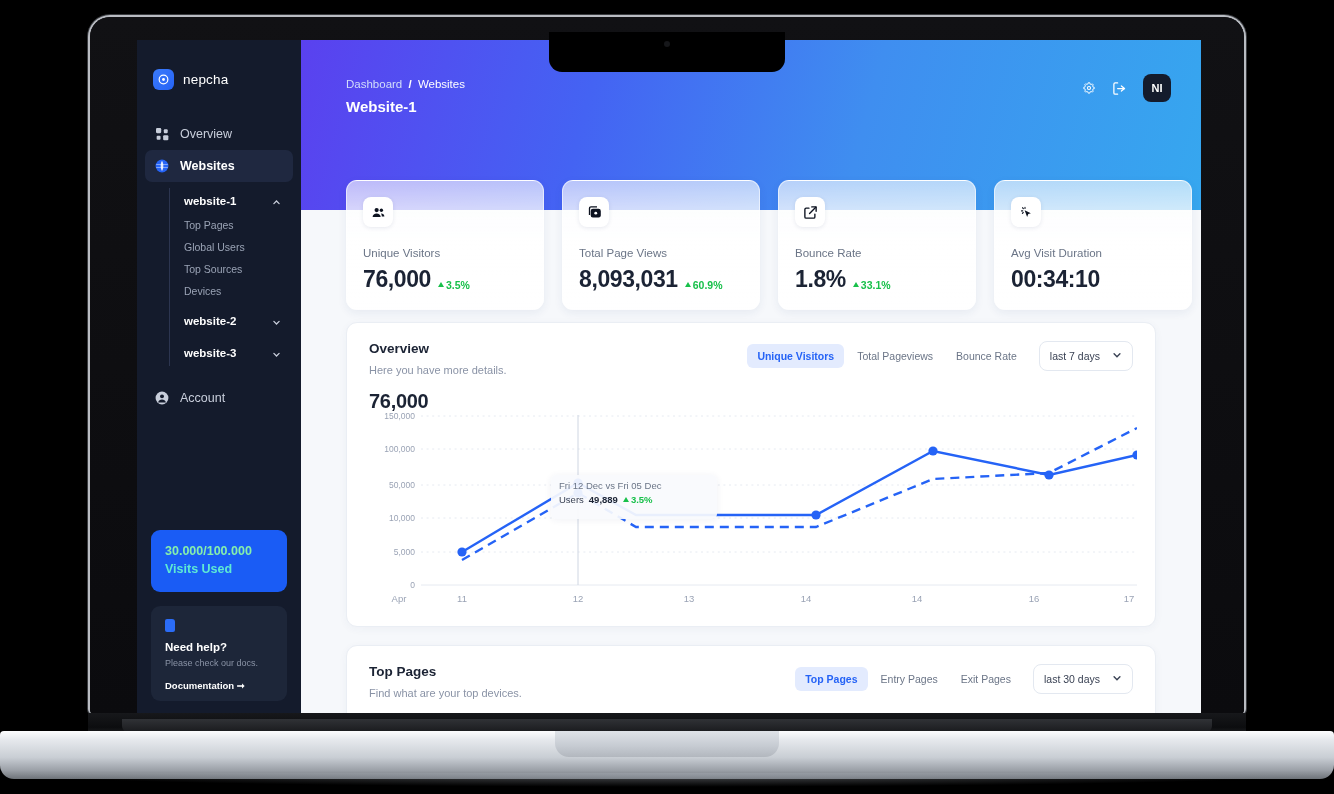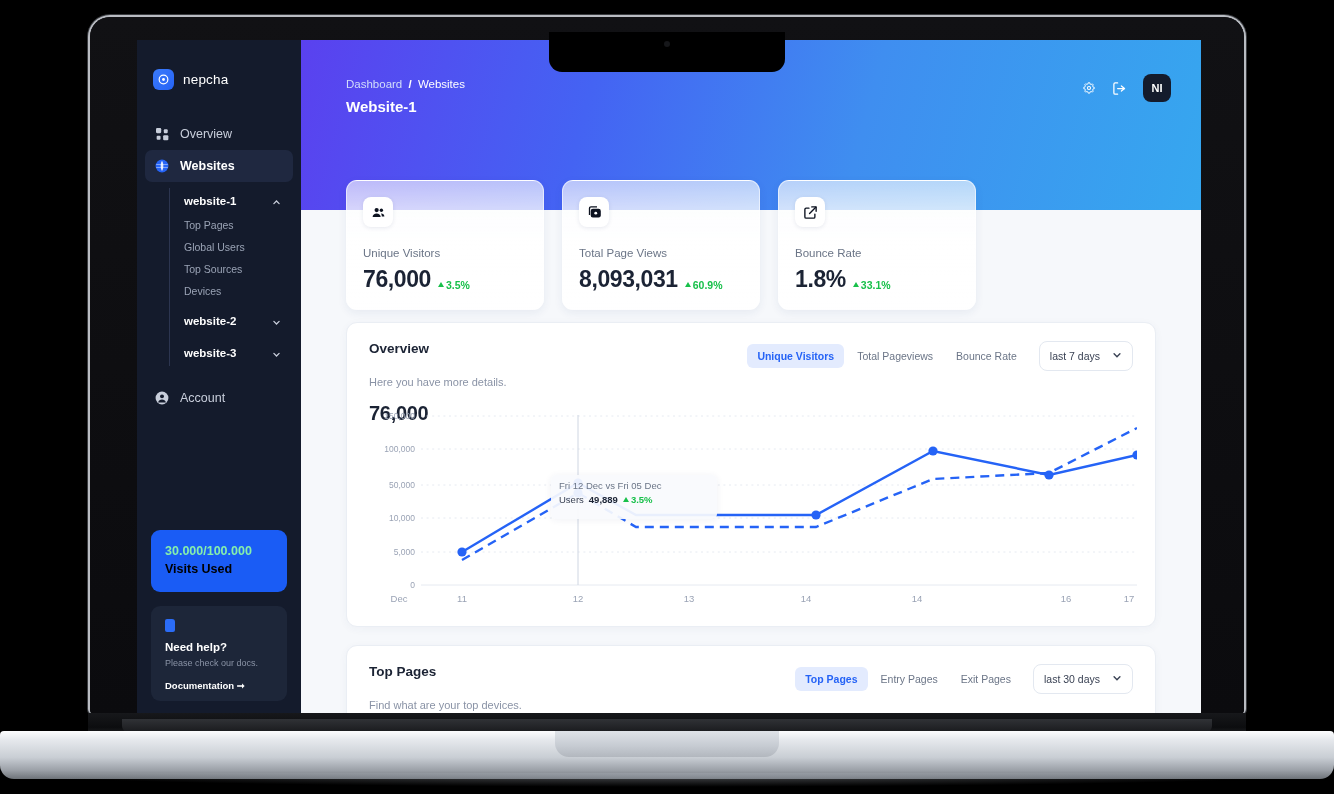--- a/index.html
+++ b/index.html
@@ -103,21 +103,21 @@
     color:#9aa3b5; font-size:10.5px; cursor:pointer;
   }
   .chev { width:9px; height:9px; }
   .nav-account { margin-top: 16px; }
 
   .usage-card {
     position:absolute; left:14px; top: 490px; width: 136px; height: 62px;
     background:#1a5cf5; border-radius:9px; padding: 12px 14px; cursor:pointer;
   }
   .usage-num { color:#86efac; font-size:12.5px; font-weight:bold; line-height:1.45; }
-  .usage-lbl { color:#000000; font-size:12.5px; font-weight:bold; line-height:1.45; }
+  .usage-lbl { color:#5eead4; font-size:12.5px; font-weight:bold; line-height:1.45; }
 
   .help-card {
     position:absolute; left:14px; top: 566px; width: 136px; height: 95px;
     background:#1d2639; border-radius:9px; padding: 13px 14px;
   }
   .help-doc-ico { width:10px; height:13px; background:#2b6cf6; border-radius:2px 3px 2px 2px; margin-bottom:9px;}
   .help-title { color:#fff; font-size:11.5px; font-weight:bold; margin-bottom:5px;}
   .help-sub { color:#8a93a6; font-size:9px; margin-bottom:12px;}
   .help-link { color:#fff; font-size:9.5px; font-weight:bold; cursor:pointer; }
 
@@ -162,21 +162,21 @@
   .card {
     position:absolute; left:45px; width: 810px; background:#fff;
     border-radius: 11px; border:1px solid #eaeef4;
     box-shadow: 0 2px 8px rgba(40,60,110,.045);
   }
   #overview-card { top: 282px; height: 305px; }
   #toppages-card { top: 605px; height: 150px; }
 
   .card-head { padding: 18px 22px 0 22px; display:flex; justify-content:space-between; align-items:flex-start;}
   .card-title { font-size:13.5px; font-weight:bold; color:#1b2334;}
-  .card-sub { font-size:11px; color:#8a93a6; margin-top:20px;}
+  .card-sub { font-size:11px; color:#8a93a6; margin-top:8px;}
   .card-big { font-size:20px; font-weight:bold; color:#1b2334; padding: 14px 0 0 22px; letter-spacing:-.3px;}
 
   .seg { display:flex; align-items:center; gap:3px; }
   .seg-btn { font-size:10.5px; color:#6b7587; padding: 6px 10px; border-radius:6px; cursor:pointer; white-space:nowrap;}
   .seg-btn.active { background:#e3ebfe; color:#2563f6; font-weight:bold; }
   .dropdown {
     margin-left: 9px; display:flex; align-items:center; gap:12px;
     border:1px solid #e3e8f0; border-radius:8px; padding:8px 10px;
     font-size:10.5px; color:#3a4254; cursor:pointer; white-space:nowrap;
   }
@@ -391,20 +391,32 @@
               <div class="stat-label">Bounce Rate</div>
               <div class="stat-row">
                 <span class="stat-value">1.8%</span>
                 <span class="stat-delta">
                   <i class="up-tri"></i>
                   <b>33.1%</b>
                 </span>
               </div>
             </div>
 
+            <div class="stat">
+              <div class="stat-ico">
+                <svg width="15" height="15" viewBox="0 0 24 24" fill="#0d1320">
+                  <path d="M9 8.2 19 13l-4.2 1.4L13 19z"></path>
+                  <path d="M5.6 4.4 7 5.8M4 9.4h2M9.6 3.6v2M5.4 13.4 6.8 12" stroke="#0d1320" stroke-width="1.7" stroke-linecap="round" fill="none"></path>
+                </svg>
+              </div>
+              <div class="stat-label">Avg Visit Duration</div>
+              <div class="stat-row">
+                <span class="stat-value">00:34:10</span>
+              </div>
+            </div>
           </div>
 
           <div class="card" id="overview-card">
             <div class="card-head">
               <div>
                 <div class="card-title">Overview</div>
                 <div class="card-sub">Here you have more details.</div>
               </div>
               <div class="seg">
                 <div class="seg-btn active">Unique Visitors</div>
@@ -463,27 +475,27 @@
                 <div class="tt-row">
                   <span>Users</span>
                   <span class="tt-val">49,889</span>
                   <span class="tt-delta">
                     <i class="up-tri"></i>
                     <b>3.5%</b>
                   </span>
                 </div>
               </div>
 
-              <div class="x-lbl" style="left:10px">Dec</div>
+              <div class="x-lbl" style="left:10px">Apr</div>
               <div class="x-lbl" style="left:73px">11</div>
               <div class="x-lbl" style="left:189px">12</div>
               <div class="x-lbl" style="left:300px">13</div>
               <div class="x-lbl" style="left:417px">14</div>
               <div class="x-lbl" style="left:528px">14</div>
-              <div class="x-lbl" style="left:677px">16</div>
+              <div class="x-lbl" style="left:645px">16</div>
               <div class="x-lbl" style="left:740px">17</div>
             </div>
           </div>
 
           <div class="card" id="toppages-card">
             <div class="card-head">
               <div>
                 <div class="card-title">Top Pages</div>
                 <div class="card-sub">Find what are your top devices.</div>
               </div>

